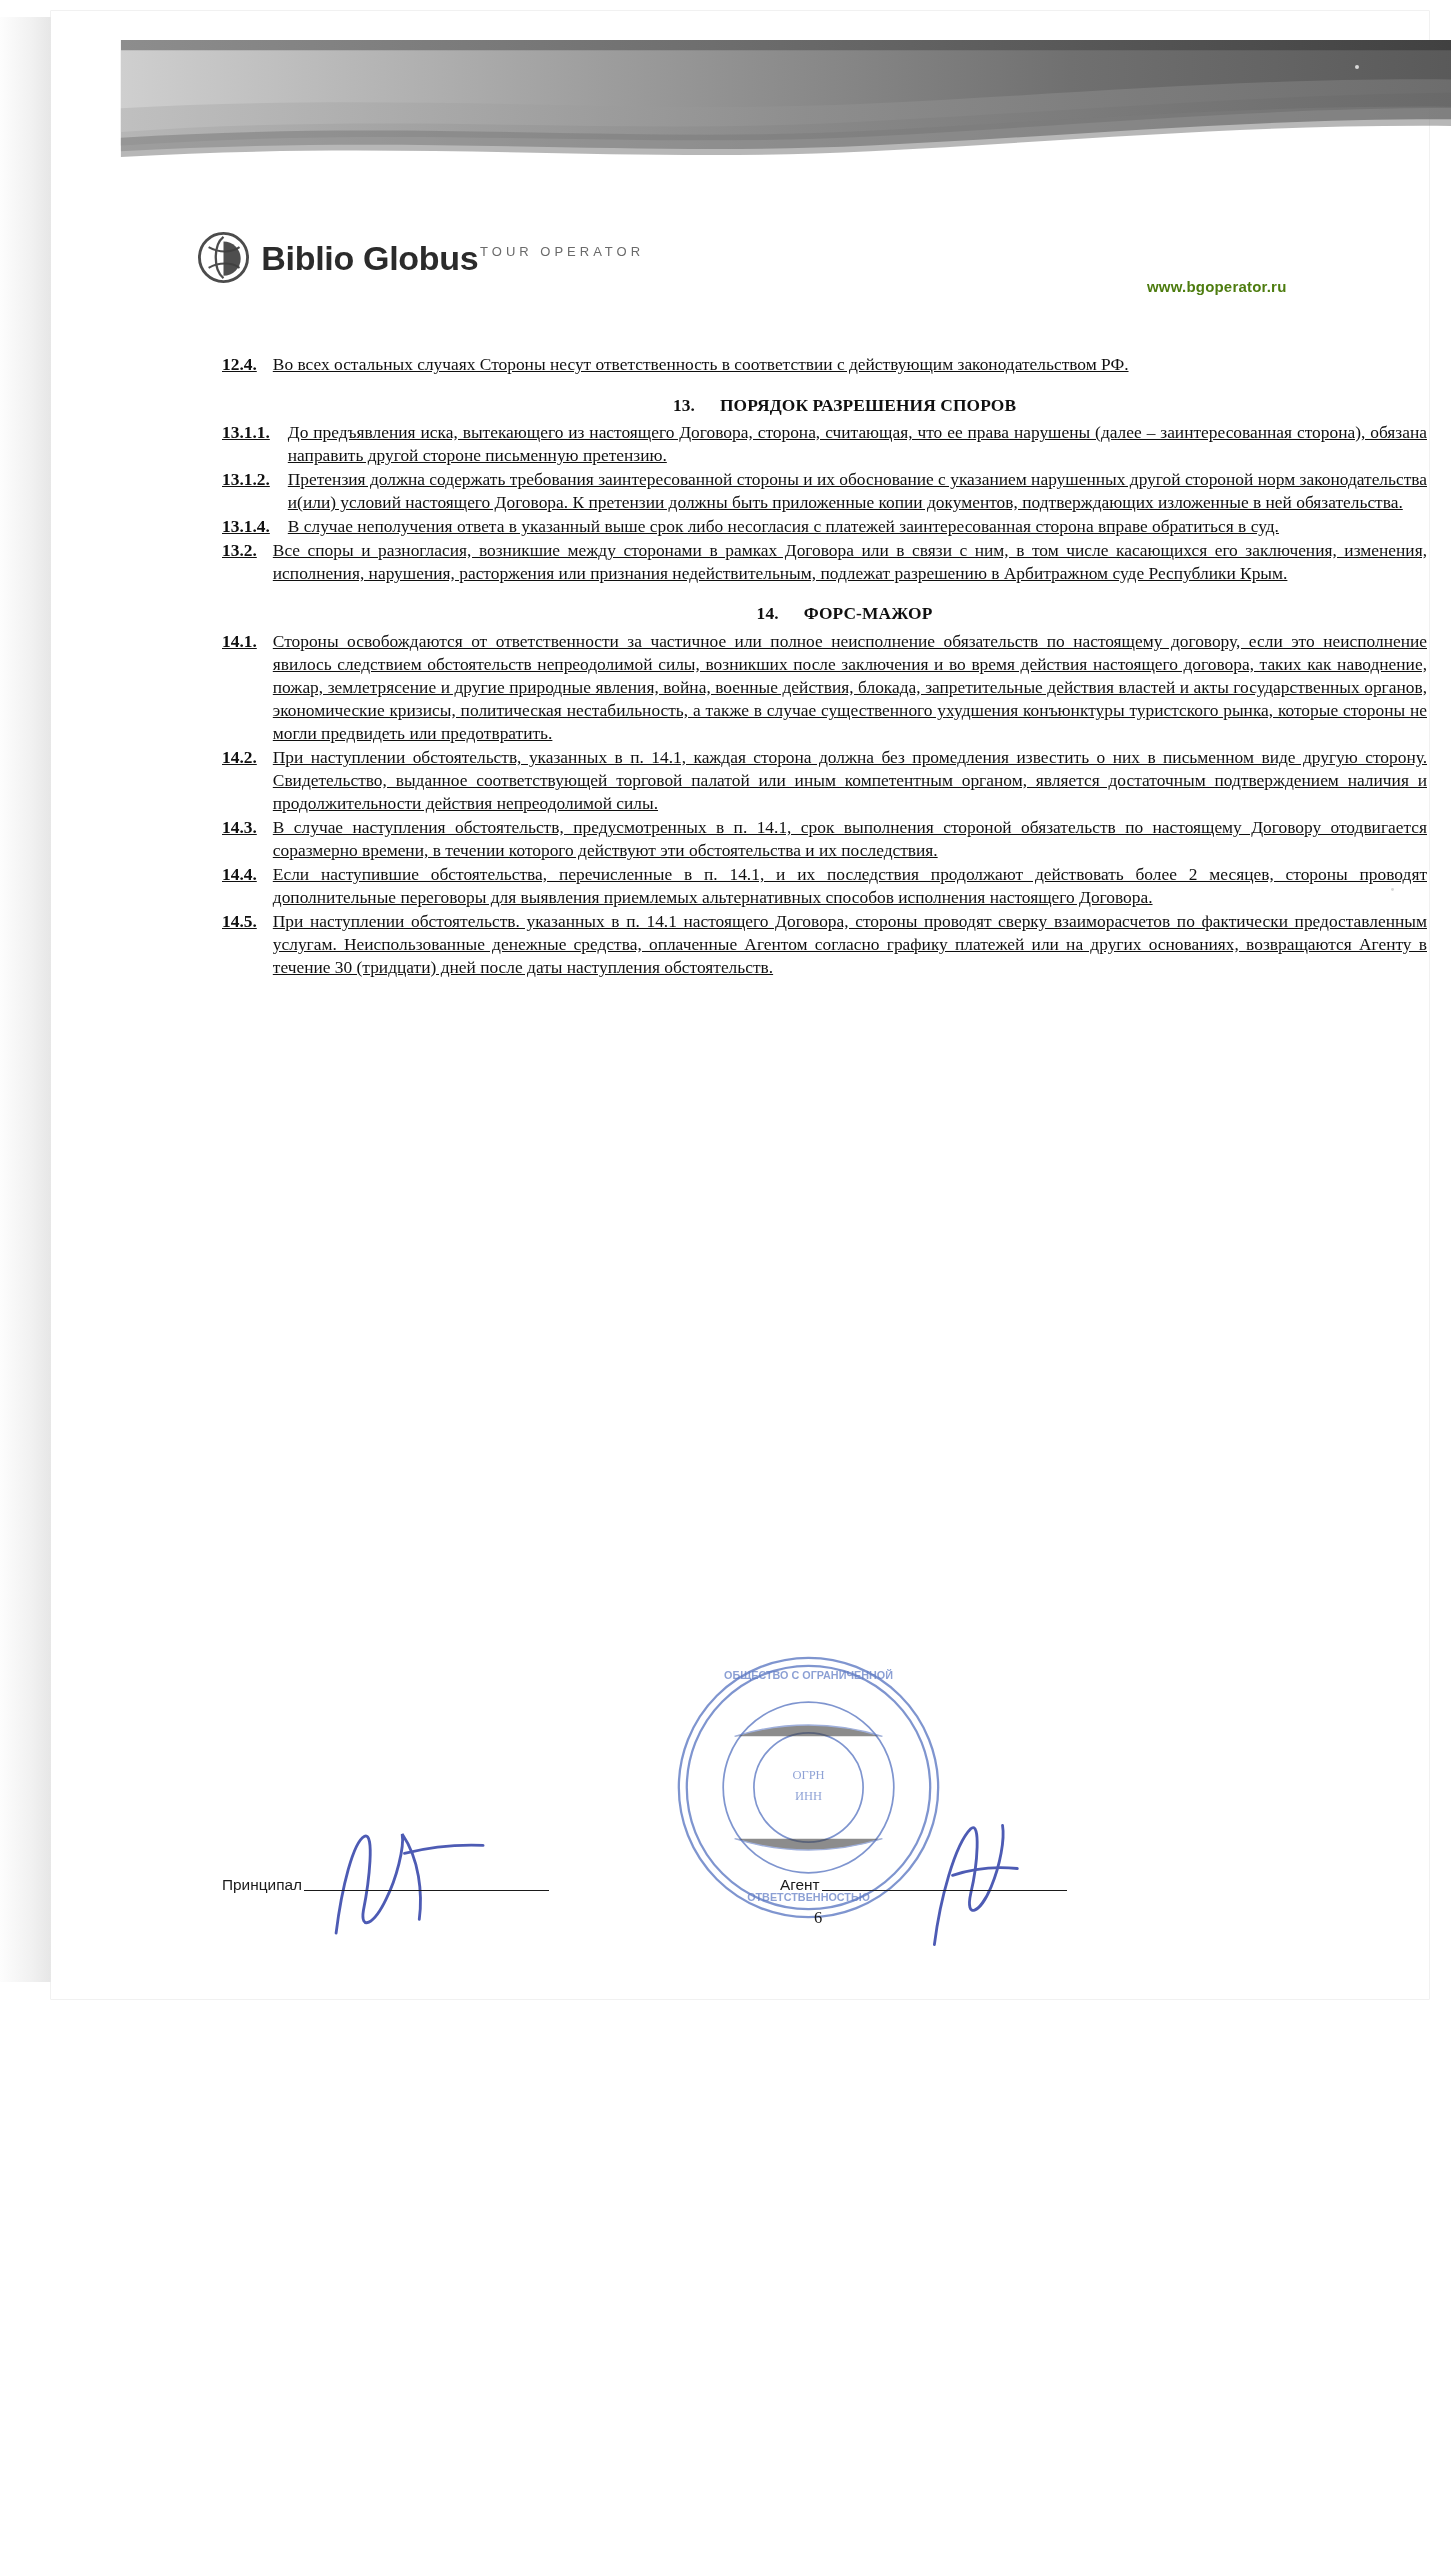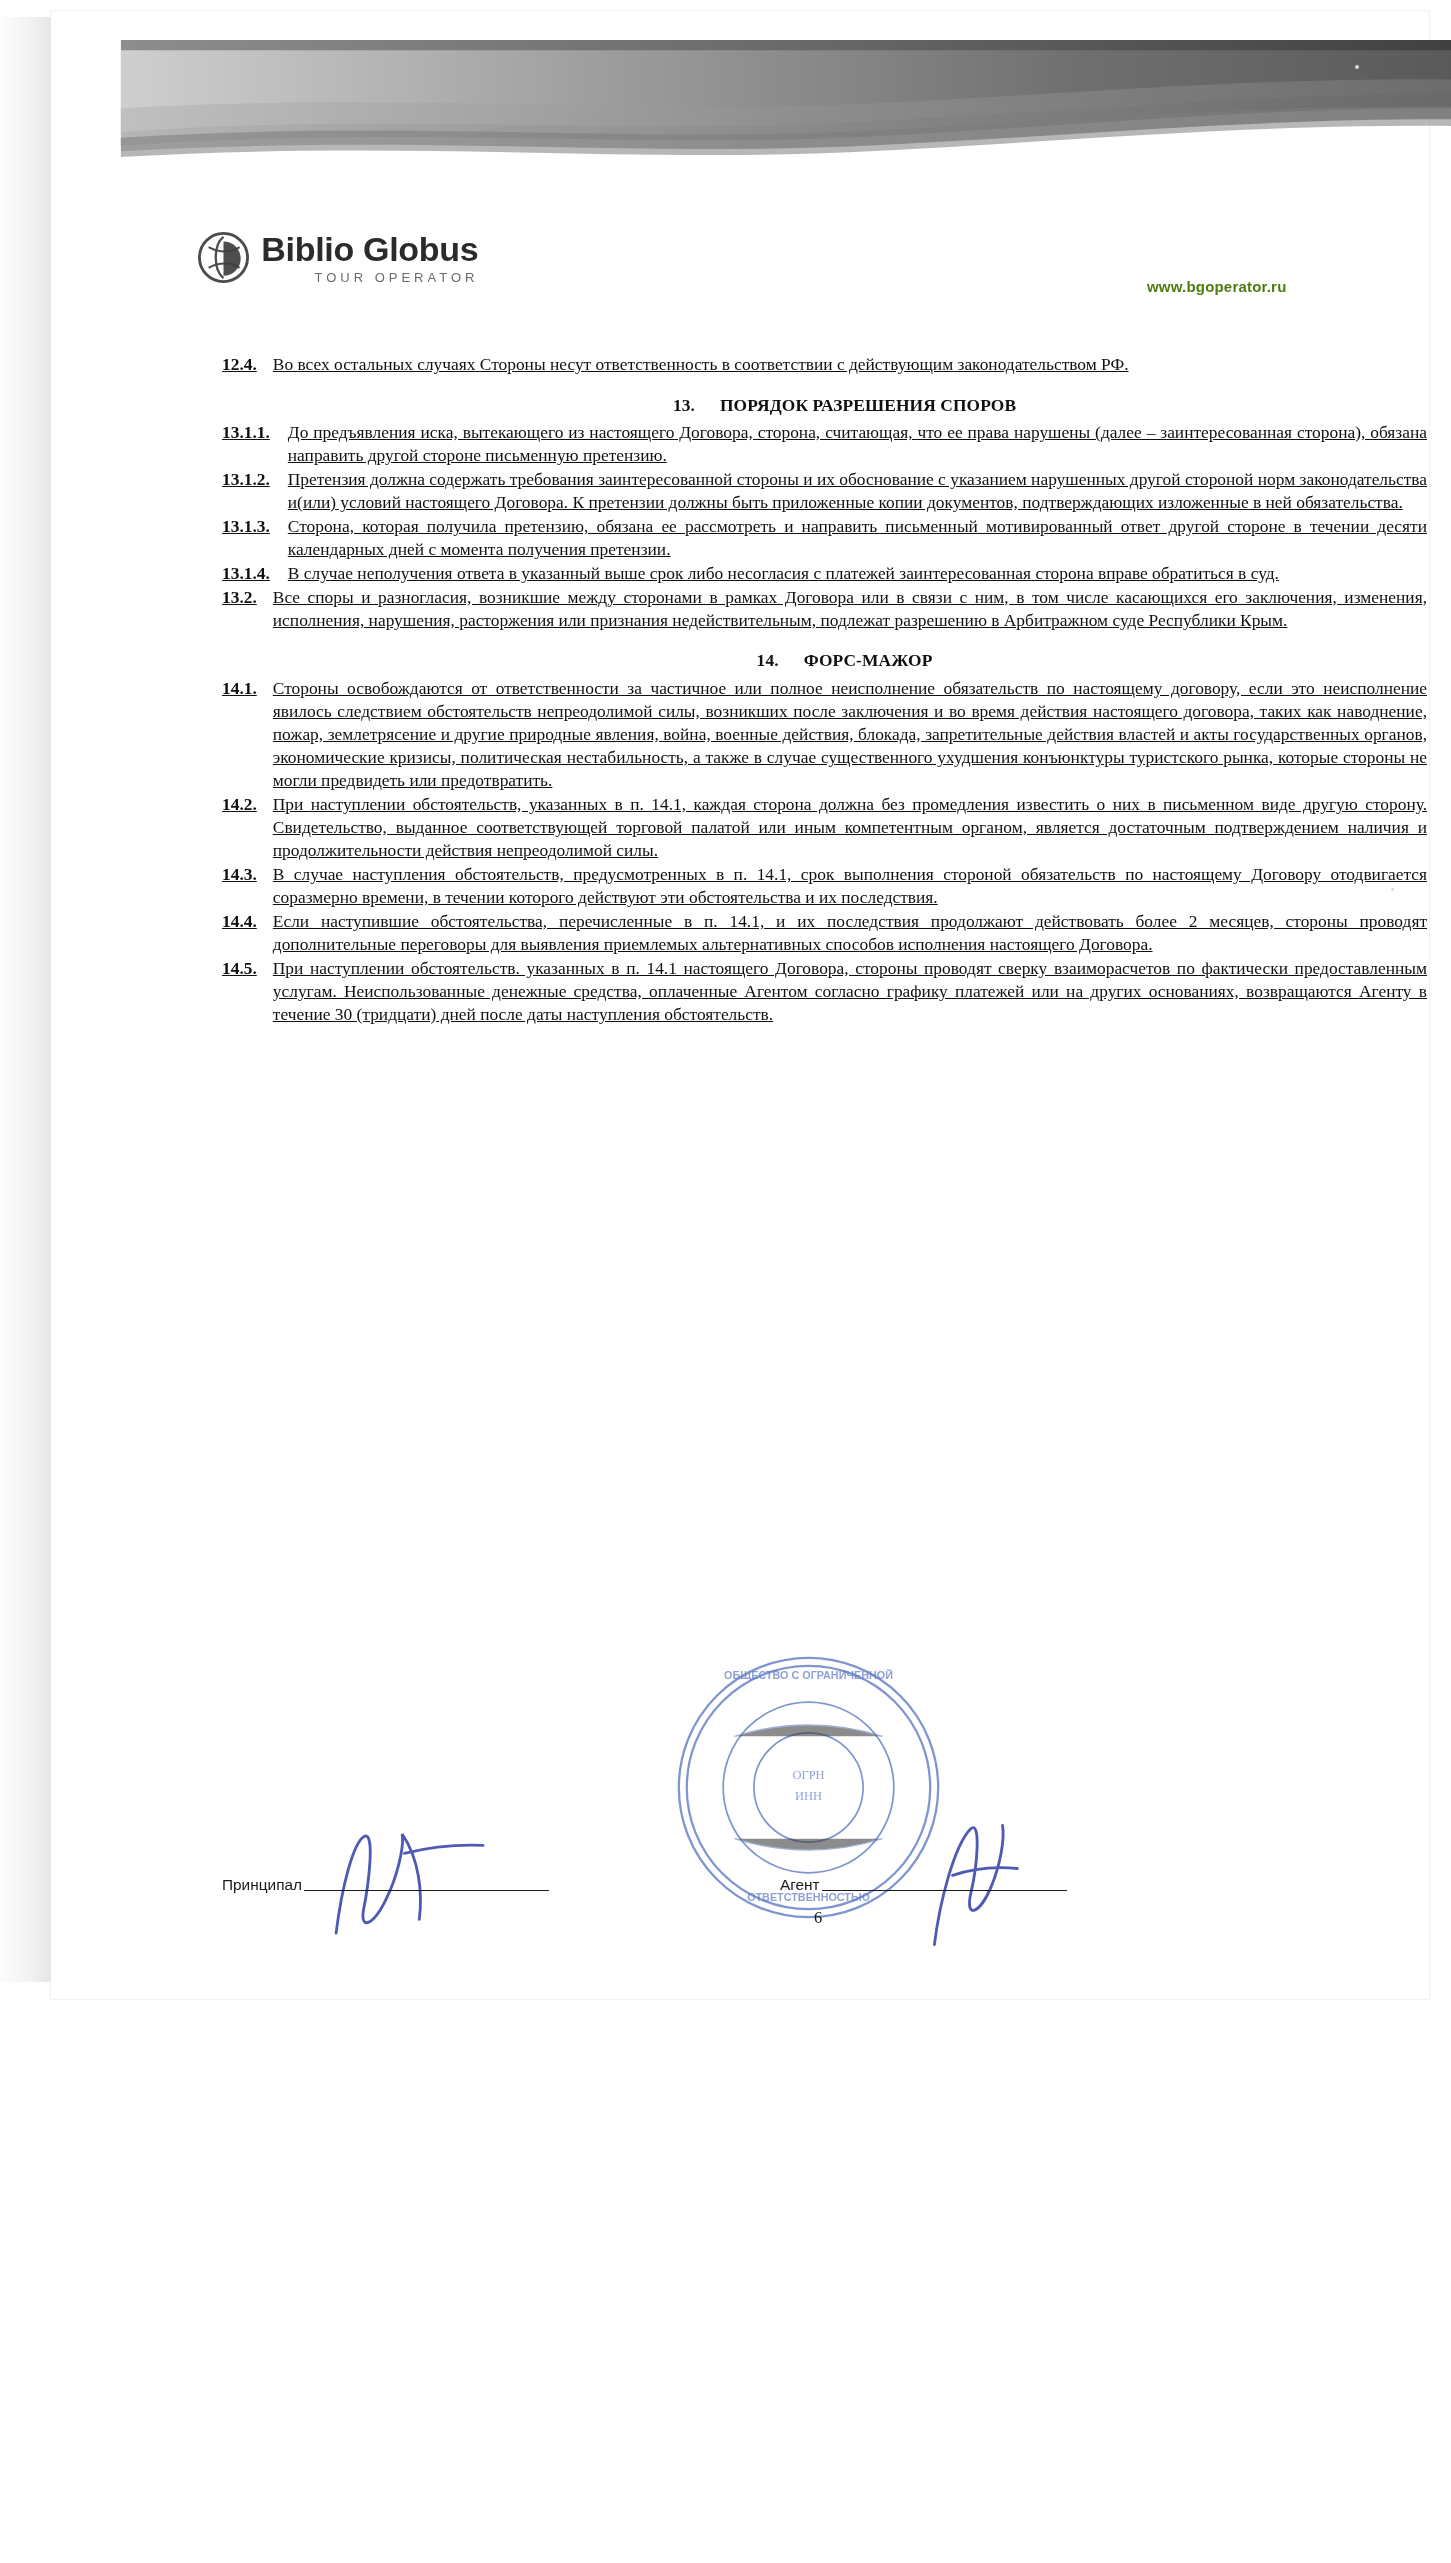--- a/index.html
+++ b/index.html
@@ -63,21 +63,20 @@
     align-items: center;
     gap: 10.3px;
   }
   #logo-mark {
     width: 55px;
     height: 55px;
     position: relative;
   }
   #logo-text-wrap {
     display: flex;
-    flex-direction: column;
     justify-content: center;
     line-height: 1;
     text-align: right;
   }
   #logo-title {
     font-family: "Liberation Sans", sans-serif;
     font-weight: bold;
     font-size: 34px;
     letter-spacing: -0.3px;
     color: #2b2b2b;
@@ -284,24 +283,20 @@
     <div class="row w-wide">
       <span class="num">13.1.1.</span>
       <span class="txt">До предъявления иска, вытекающего из настоящего Договора, сторона, считающая, что ее права нарушены (далее – заинтересованная сторона), обязана направить другой стороне письменную претензию.</span>
     </div>
 
     <div class="row w-wide">
       <span class="num">13.1.2.</span>
       <span class="txt">Претензия должна содержать требования заинтересованной стороны и их обоснование с указанием нарушенных другой стороной норм законодательства и(или) условий настоящего Договора. К претензии должны быть приложенные копии документов, подтверждающих изложенные в ней обязательства.</span>
     </div>
 
-    <div class="row w-wide">
-      <span class="num">13.1.3.</span>
-      <span class="txt">Сторона, которая получила претензию, обязана ее рассмотреть и направить письменный мотивированный ответ другой стороне в течении десяти календарных дней с момента получения претензии.</span>
-    </div>
 
     <div class="row w-wide">
       <span class="num">13.1.4.</span>
       <span class="txt">В случае неполучения ответа в указанный выше срок либо несогласия с платежей заинтересованная сторона вправе обратиться в суд.</span>
     </div>
 
     <div class="row w-narrow">
       <span class="num">13.2.</span>
       <span class="txt">Все споры и разногласия, возникшие между сторонами в рамках Договора или в связи с ним, в том числе касающихся его заключения, изменения, исполнения, нарушения, расторжения или признания недействительным, подлежат разрешению в Арбитражном суде Республики Крым.</span>
     </div>

